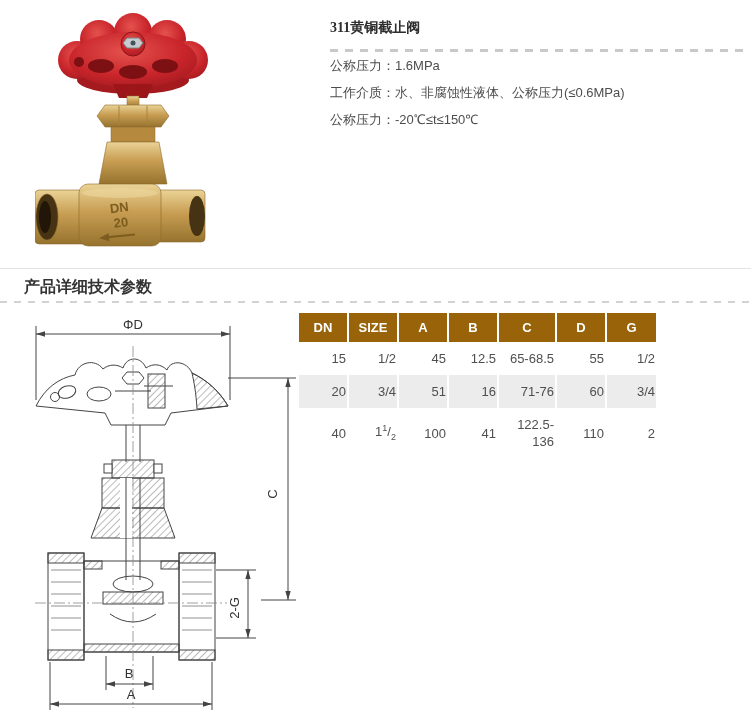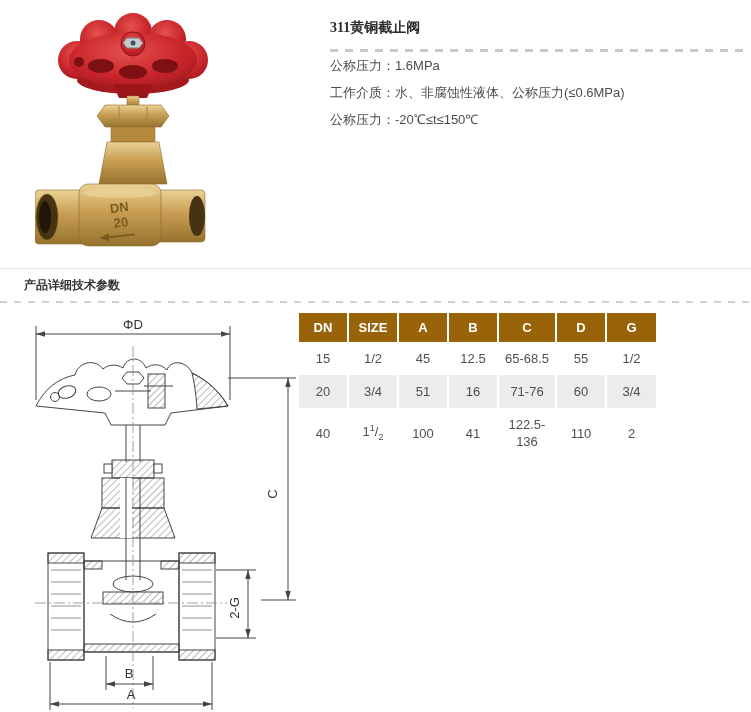--- a/index.html
+++ b/index.html
@@ -11,31 +11,31 @@
   .photo-wrap { position:absolute; left:35px; top:12px; width:230px; height:240px; }
   .info { position:absolute; left:330px; top:16px; width:417px; }
   .product-title { font-family:"Liberation Serif", serif; font-size:14px; font-weight:bold; color:#2e2e2e; line-height:24px; }
   .dash-line { height:3px; background:repeating-linear-gradient(90deg,#c9c9c9 0 8px, transparent 8px 15px); }
   .title-dash { margin-top:9px; }
   .specs { font-size:13px; color:#4d4d4d; }
   .spec-line { line-height:27px; white-space:nowrap; }
 
   
   .hr-solid { position:absolute; left:0; right:0; top:268px; height:1px; background:#e3e3e3; }
-  .section-title { position:absolute; left:24px; top:277px; font-size:12px; font-weight:bold; color:#333; }
+  .section-title { position:absolute; left:24px; top:277px; font-size:16px; font-weight:bold; color:#333; }
   .section-dash { position:absolute; left:0; right:0; top:301px; height:2px;
                   background:repeating-linear-gradient(90deg,#d2d2d2 0 7px, transparent 7px 14px); }
 
   
   .drawing { position:absolute; left:15px; top:312px; }
 
   
   .spec-table { position:absolute; left:297px; top:313px; border-collapse:separate; border-spacing:2px 0; table-layout:fixed; }
   .spec-table th { background:#996309; color:#fff; font-weight:bold; font-size:13px; height:29px; padding:0; text-align:center; }
-  .spec-table td { font-size:13px; color:#4f4f4f; text-align:center; padding:8px 1px; line-height:17px; word-break:normal; }
+  .spec-table td { font-size:13px; color:#4f4f4f; text-align:right; padding:8px 1px; line-height:17px; word-break:normal; }
   .spec-table tr.alt td { background:#ececec; }
   .spec-table sup { font-size:9px; vertical-align:super; }
   .spec-table sub { font-size:9px; vertical-align:sub; }
   .c-dn{width:48px}.c-size{width:48px}.c-a{width:48px}.c-b{width:48px}.c-c{width:56px}.c-d{width:48px}.c-g{width:49px}
 
   svg text { font-family:"Liberation Sans", sans-serif; }
 </style>
 </head>
 <body>
 

